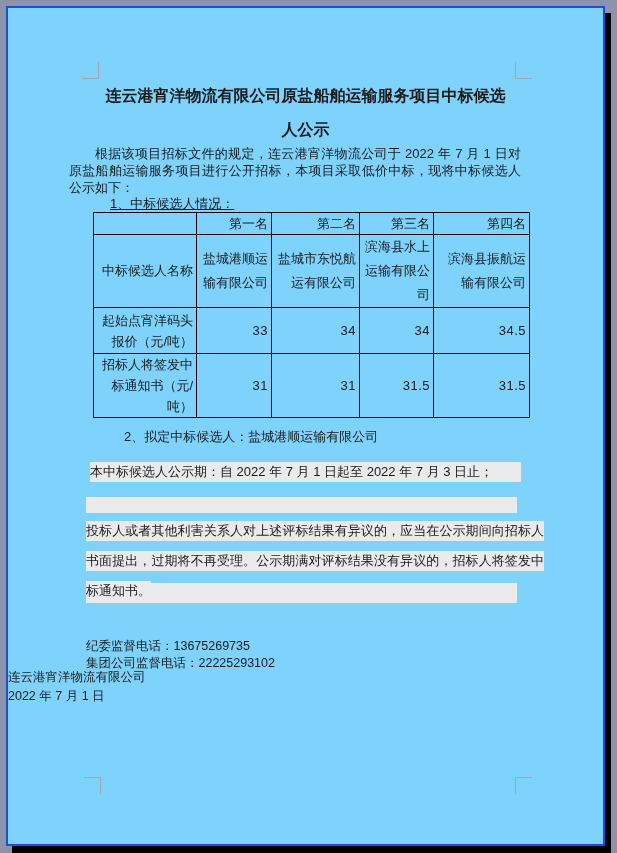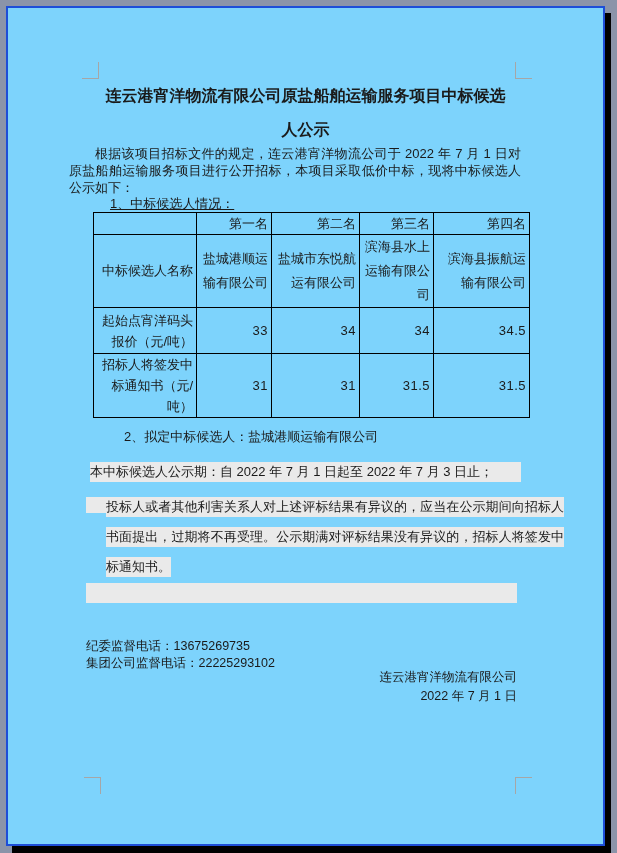--- a/index.html
+++ b/index.html
@@ -72,29 +72,28 @@
     height: 20px; line-height: 20px;
     background: #eaeaea;
     box-sizing: border-box;
     white-space: nowrap;
   }
   .gray-strip { position: absolute; left: 78px; width: 431px; background: #eaeaea; }
   .strip-empty { top: 489px; height: 16px; }
   .strip-line3 { top: 575px; height: 20px; }
 
   .objection {
-    position: absolute; left: 78px; top: 484px; width: 458px;
+    position: absolute; left: 78px; top: 508px; width: 458px;
     font-size: 13px; line-height: 30px;
     text-align: justify;
-    margin-left: 20px;
   }
   .objection .hl2 { background: #eaeaea; padding: 2px 0 3px 0; }
 
   .contacts { position: absolute; left: 78px; top: 630px; font-size: 12.5px; line-height: 17px; white-space: nowrap; }
-  .signature { position: absolute; left: 0; right: 86px; top: 660px; text-align: right; font-size: 12.5px; line-height: 19px; white-space: nowrap; }
+  .signature { position: absolute; left: 0; right: 86px; top: 660px; text-align: left; font-size: 12.5px; line-height: 19px; white-space: nowrap; }
 </style>
 </head>
 <body>
 
 <div class="canvas">
   <div class="page">
 
     <div class="crop crop-tl"></div>
     <div class="crop crop-tr"></div>
     <div class="crop crop-bl"></div>

